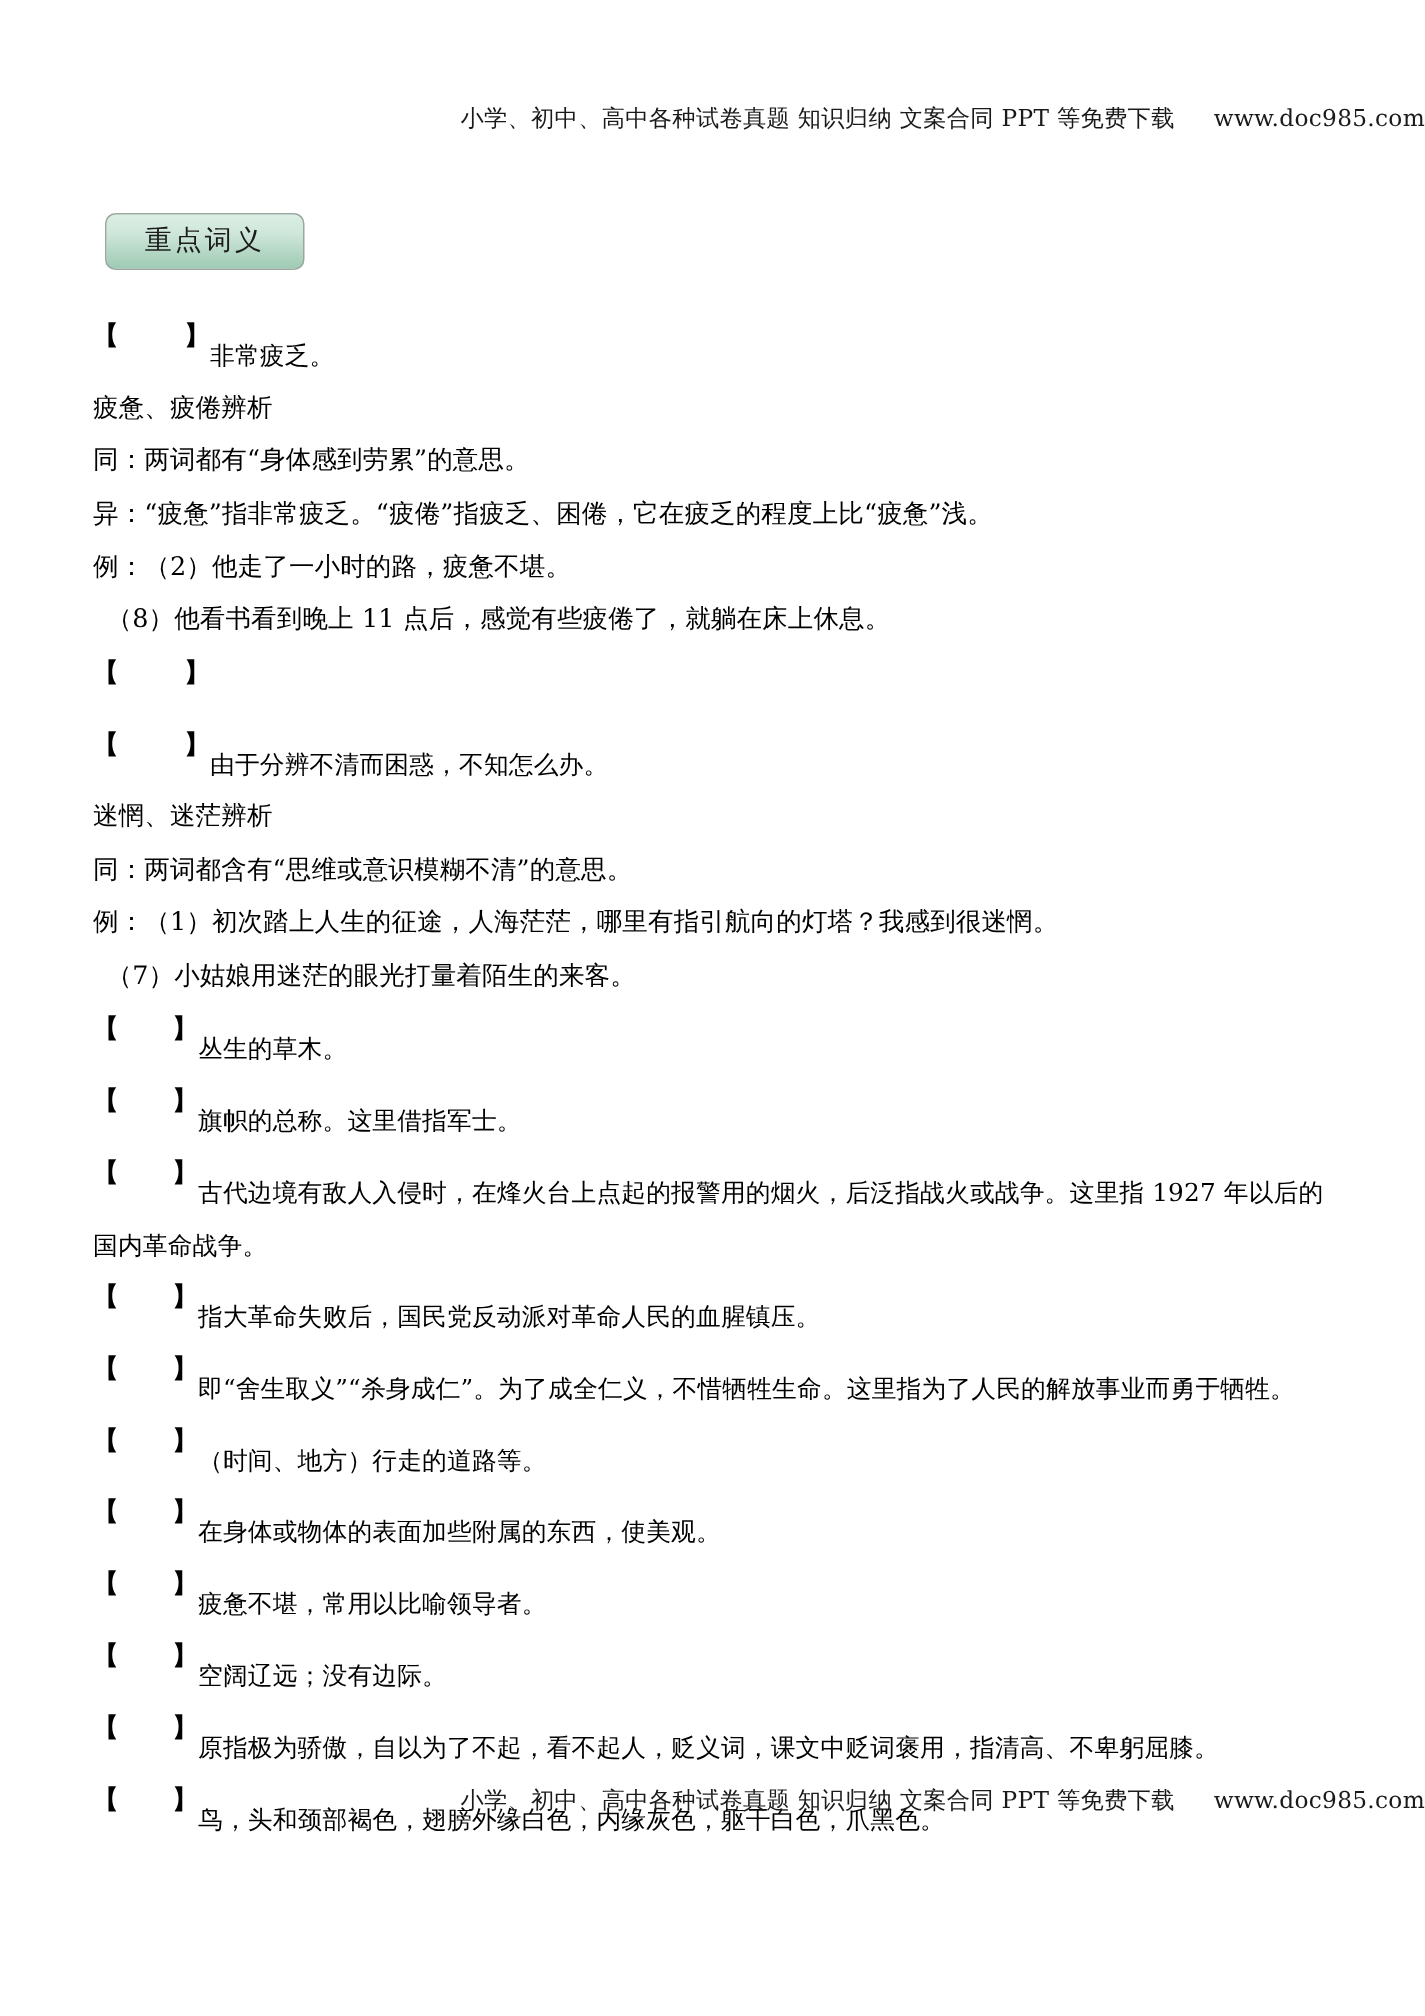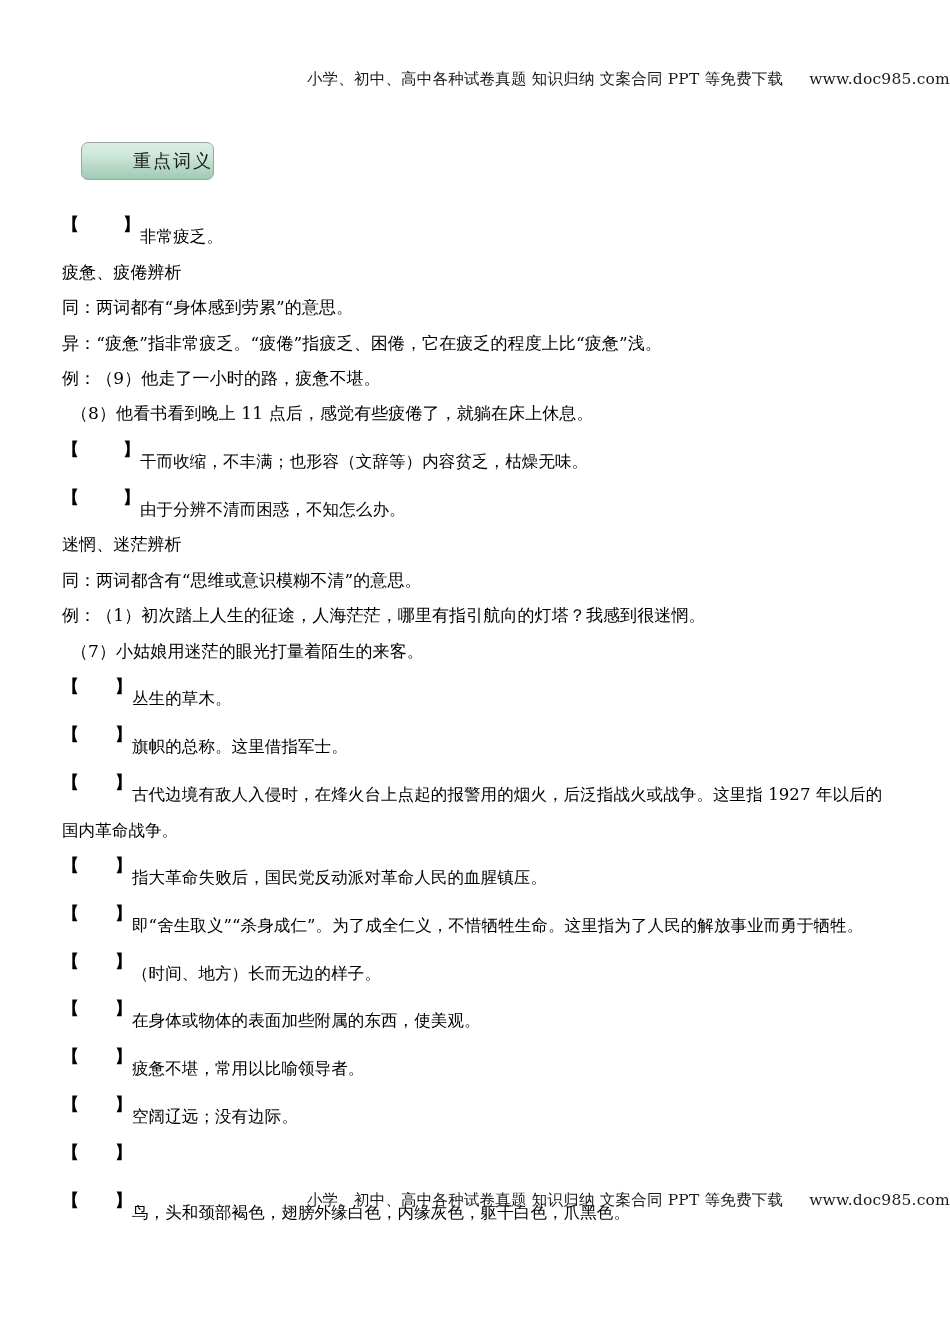--- a/index.html
+++ b/index.html
@@ -44,32 +44,31 @@
     position: absolute;
     left: 70px;
     top: 142px;
   }
   .badge {
     display: inline-block;
     box-sizing: border-box;
     width: 133px;
     height: 38px;
     line-height: 36px;
-    text-align: right;
+    text-align: center;
     font-size: 18px;
     letter-spacing: 2px;
     color: #1b1b1b;
     border: 1px solid #9aa79f;
     border-radius: 7px;
     background: linear-gradient(to bottom,
         #dceee5 0%,
         #cfe7db 34%,
         #b6d8c6 68%,
         #9ecbb4 100%);
-    margin-left: 11px;
   }
 
   
   .content {
     position: absolute;
     left: 62px;
     top: 207px;
     width: 832px;
   }
   .line {
@@ -124,25 +123,25 @@
 
   <div class="content">
 
     <div class="entry">
       <span class="brk brk-wide"><span class="open">【</span><span class="close">】</span></span><span class="gloss">非常疲乏。</span>
     </div>
 
     <div class="line">疲惫、疲倦辨析</div>
     <div class="line">同：两词都有“身体感到劳累”的意思。</div>
     <div class="line">异：“疲惫”指非常疲乏。“疲倦”指疲乏、困倦，它在疲乏的程度上比“疲惫”浅。</div>
-    <div class="line">例：（9）他走了一小时的路，疲惫不堪。</div>
+    <div class="line">例：（2）他走了一小时的路，疲惫不堪。</div>
     <div class="line indent">（8）他看书看到晚上 11 点后，感觉有些疲倦了，就躺在床上休息。</div>
 
     <div class="entry">
-      <span class="brk brk-wide"><span class="open">【</span><span class="close">】</span></span><span class="gloss">干而收缩，不丰满；也形容（文辞等）内容贫乏，枯燥无味。</span>
+      <span class="brk brk-wide"><span class="open">【</span><span class="close">】</span></span>
     </div>
 
     <div class="entry">
       <span class="brk brk-wide"><span class="open">【</span><span class="close">】</span></span><span class="gloss">由于分辨不清而困惑，不知怎么办。</span>
     </div>
 
     <div class="line">迷惘、迷茫辨析</div>
     <div class="line">同：两词都含有“思维或意识模糊不清”的意思。</div>
     <div class="line">例：（1）初次踏上人生的征途，人海茫茫，哪里有指引航向的灯塔？我感到很迷惘。</div>
     <div class="line indent">（7）小姑娘用迷茫的眼光打量着陌生的来客。</div>
@@ -161,37 +160,37 @@
 
     <div class="entry">
       <span class="brk brk-narrow"><span class="open">【</span><span class="close">】</span></span><span class="gloss">指大革命失败后，国民党反动派对革命人民的血腥镇压。</span>
     </div>
 
     <div class="entry wrap">
       <span class="brk brk-narrow"><span class="open">【</span><span class="close">】</span></span><span class="gloss">即“舍生取义”“杀身成仁”。为了成全仁义，不惜牺牲生命。这里指为了人民的解放事业而勇于牺牲。</span>
     </div>
 
     <div class="entry">
-      <span class="brk brk-narrow"><span class="open">【</span><span class="close">】</span></span><span class="gloss">（时间、地方）长而无边的样子。</span>
+      <span class="brk brk-narrow"><span class="open">【</span><span class="close">】</span></span><span class="gloss">（时间、地方）行走的道路等。</span>
     </div>
 
     <div class="entry">
       <span class="brk brk-narrow"><span class="open">【</span><span class="close">】</span></span><span class="gloss">在身体或物体的表面加些附属的东西，使美观。</span>
     </div>
 
     <div class="entry">
       <span class="brk brk-narrow"><span class="open">【</span><span class="close">】</span></span><span class="gloss">疲惫不堪，常用以比喻领导者。</span>
     </div>
 
     <div class="entry">
       <span class="brk brk-narrow"><span class="open">【</span><span class="close">】</span></span><span class="gloss">空阔辽远；没有边际。</span>
     </div>
 
     <div class="entry">
-      <span class="brk brk-narrow"><span class="open">【</span><span class="close">】</span></span>
+      <span class="brk brk-narrow"><span class="open">【</span><span class="close">】</span></span><span class="gloss">原指极为骄傲，自以为了不起，看不起人，贬义词，课文中贬词褒用，指清高、不卑躬屈膝。</span>
     </div>
 
     <div class="entry">
       <span class="brk brk-narrow"><span class="open">【</span><span class="close">】</span></span><span class="gloss">鸟，头和颈部褐色，翅膀外缘白色，内缘灰色，躯干白色，爪黑色。</span>
     </div>
 
   </div>
 
   <div class="running-head" id="footer-band">
     <span>小学、初中、高中各种试卷真题 知识归纳 文案合同 PPT 等免费下载</span><span class="site">www.doc985.com</span>

